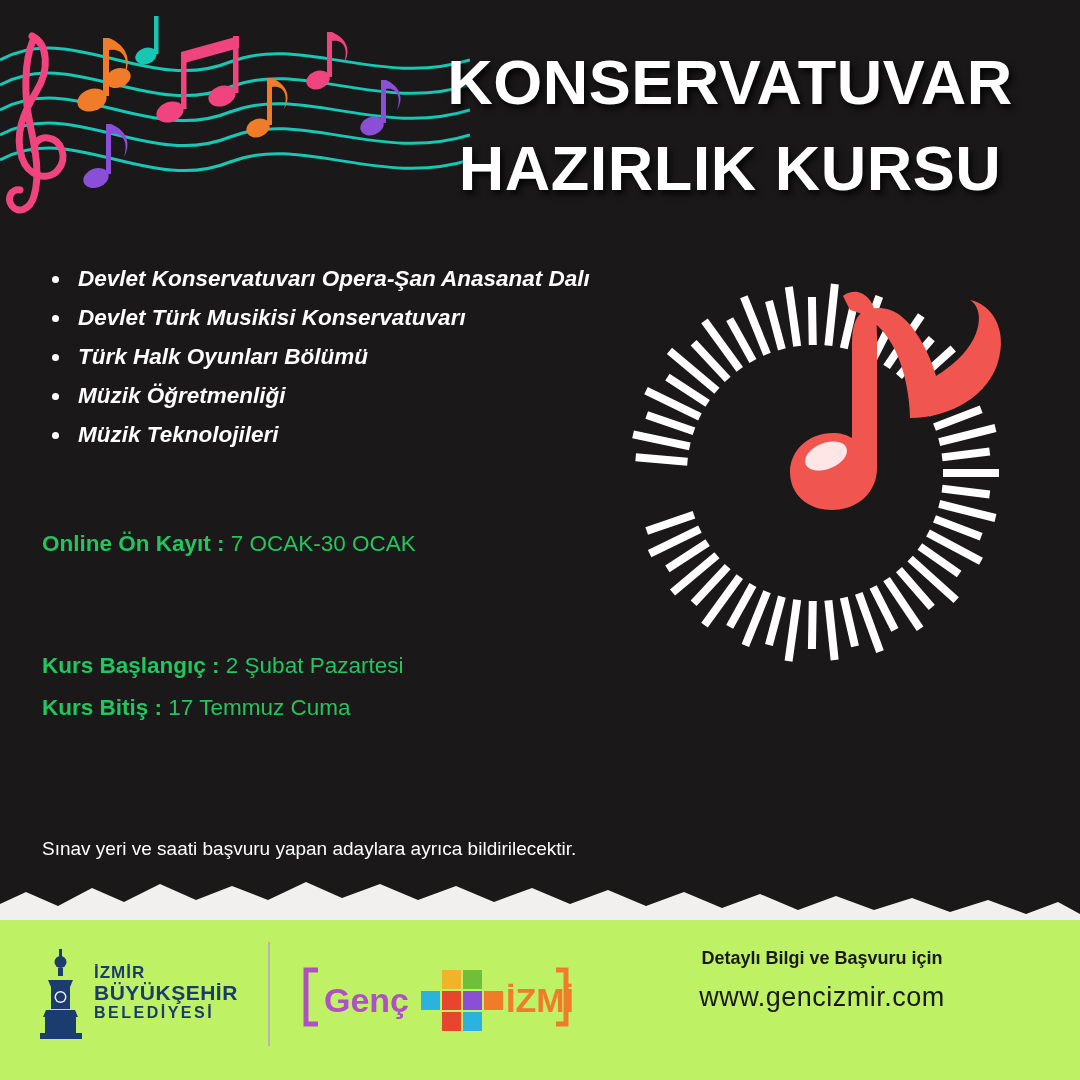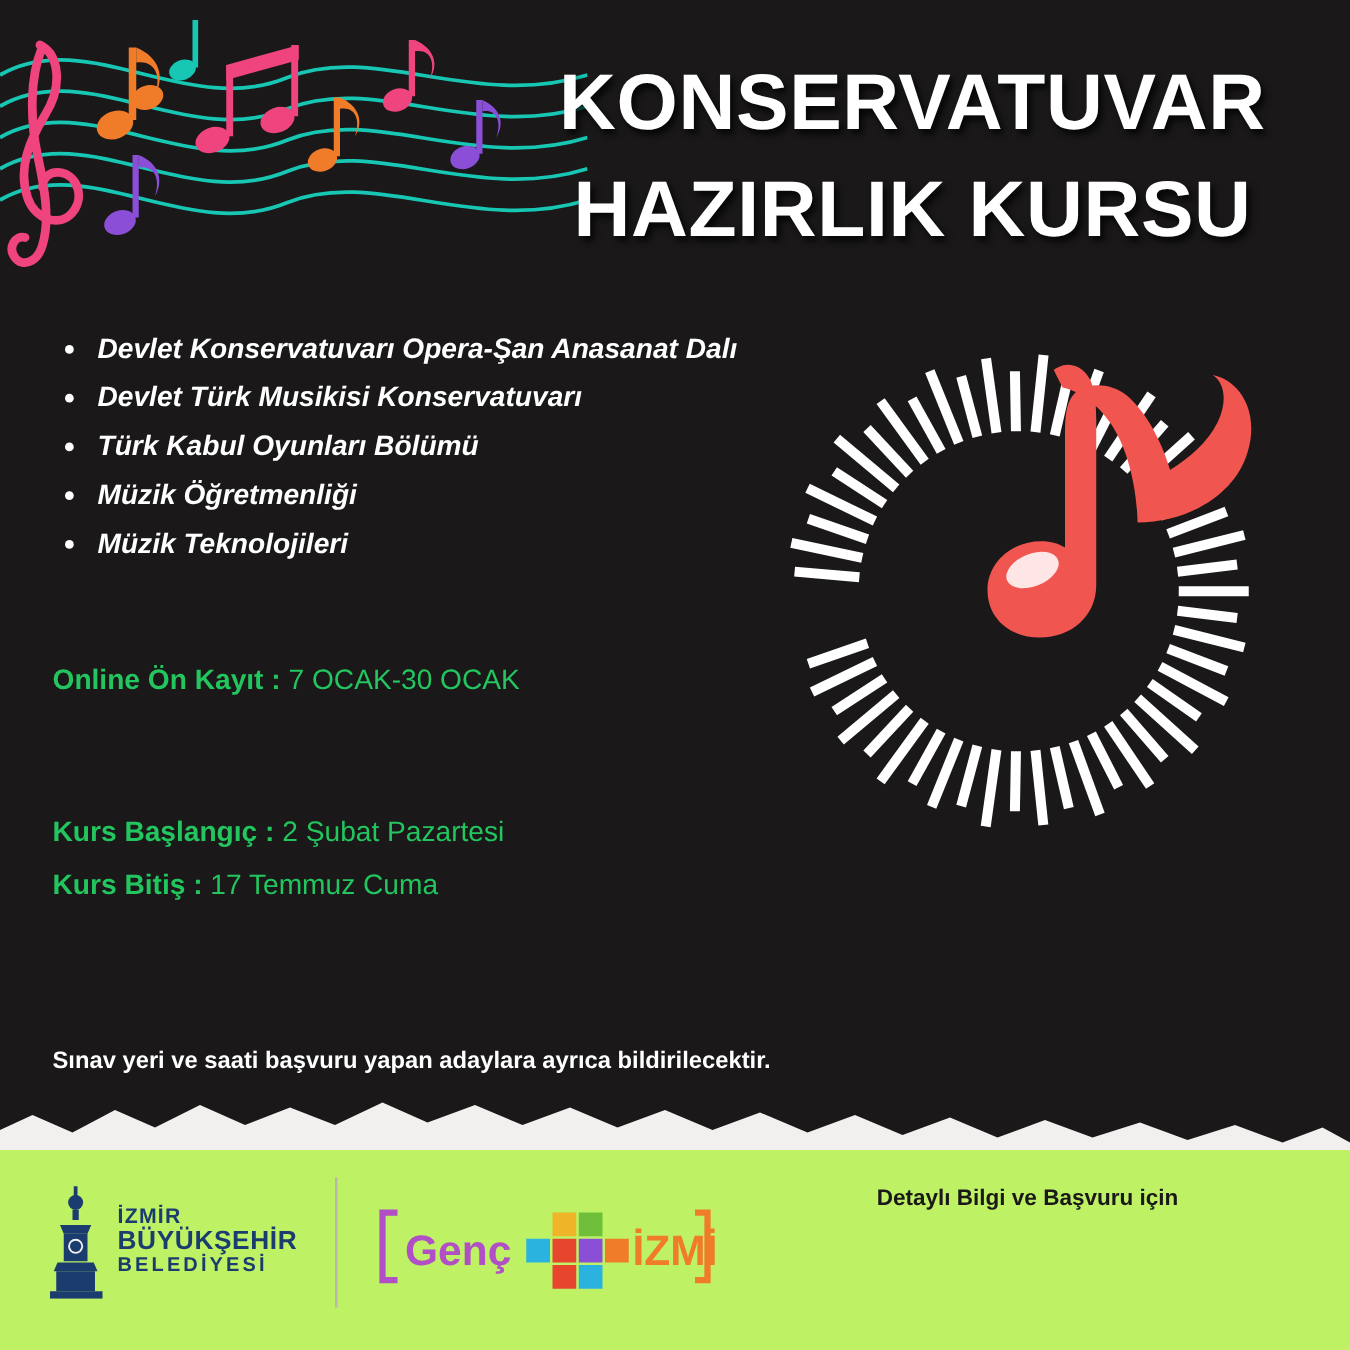--- a/index.html
+++ b/index.html
@@ -66,21 +66,21 @@
     font-size:22.5px;
     line-height:1;
     margin-bottom:19px;
     white-space:nowrap;
   }
   .info-row .lbl{font-weight:bold;}
   .info-row .val{font-weight:normal;}
   
   .footnote{
     position:absolute;left:42px;top:838px;
-    color:#ffffff;font-size:19px;font-weight:bold;
+    color:#ffffff;font-size:19px;font-weight:normal;
     white-space:nowrap;
   }
   
   .note-art{
     position:absolute;left:600px;top:258px;width:470px;height:440px;
   }
   
   .footer{
     position:absolute;left:0;bottom:0;width:1080px;height:160px;
     background:#bef264;
@@ -189,21 +189,21 @@
   </svg>
 
   <div class="title-block">
     <div class="title-line">KONSERVATUVAR</div>
     <div class="title-line second">HAZIRLIK KURSU</div>
   </div>
 
   <ul class="dept-list">
     <li>Devlet Konservatuvarı Opera-Şan Anasanat Dalı</li>
     <li>Devlet Türk Musikisi Konservatuvarı</li>
-    <li>Türk Kabul Oyunları Bölümü</li>
+    <li>Türk Halk Oyunları Bölümü</li>
     <li>Müzik Öğretmenliği</li>
     <li>Müzik Teknolojileri</li>
   </ul>
 
   <div class="info-group g1">
     <div class="info-row">
       <span class="lbl">Online Ön Kayıt :</span>
       <span class="val">7 OCAK-30 OCAK</span>
     </div>
   </div>
@@ -339,18 +339,19 @@
           <rect x="142" y="50" width="19" height="19" fill="#e8452f"></rect>
           <rect x="163" y="50" width="19" height="19" fill="#2bb3e0"></rect>
         </g>
 
         <text x="206" y="50" font-family="'Liberation Sans',sans-serif" font-size="34" font-weight="bold" fill="#f07c2a">İZMİR</text>
         <path d="M256,8 L266,8 L266,62 L256,62" fill="none" stroke="#f07c2a" stroke-width="5"></path>
       </svg>
 
       <div class="contact">
         <div class="c1">Detaylı Bilgi ve Başvuru için</div>
+        <div class="c2">www.gencizmir.com</div>
       </div>
 
     </div>
   </div>
 
 </div>
 
 </body></html>

